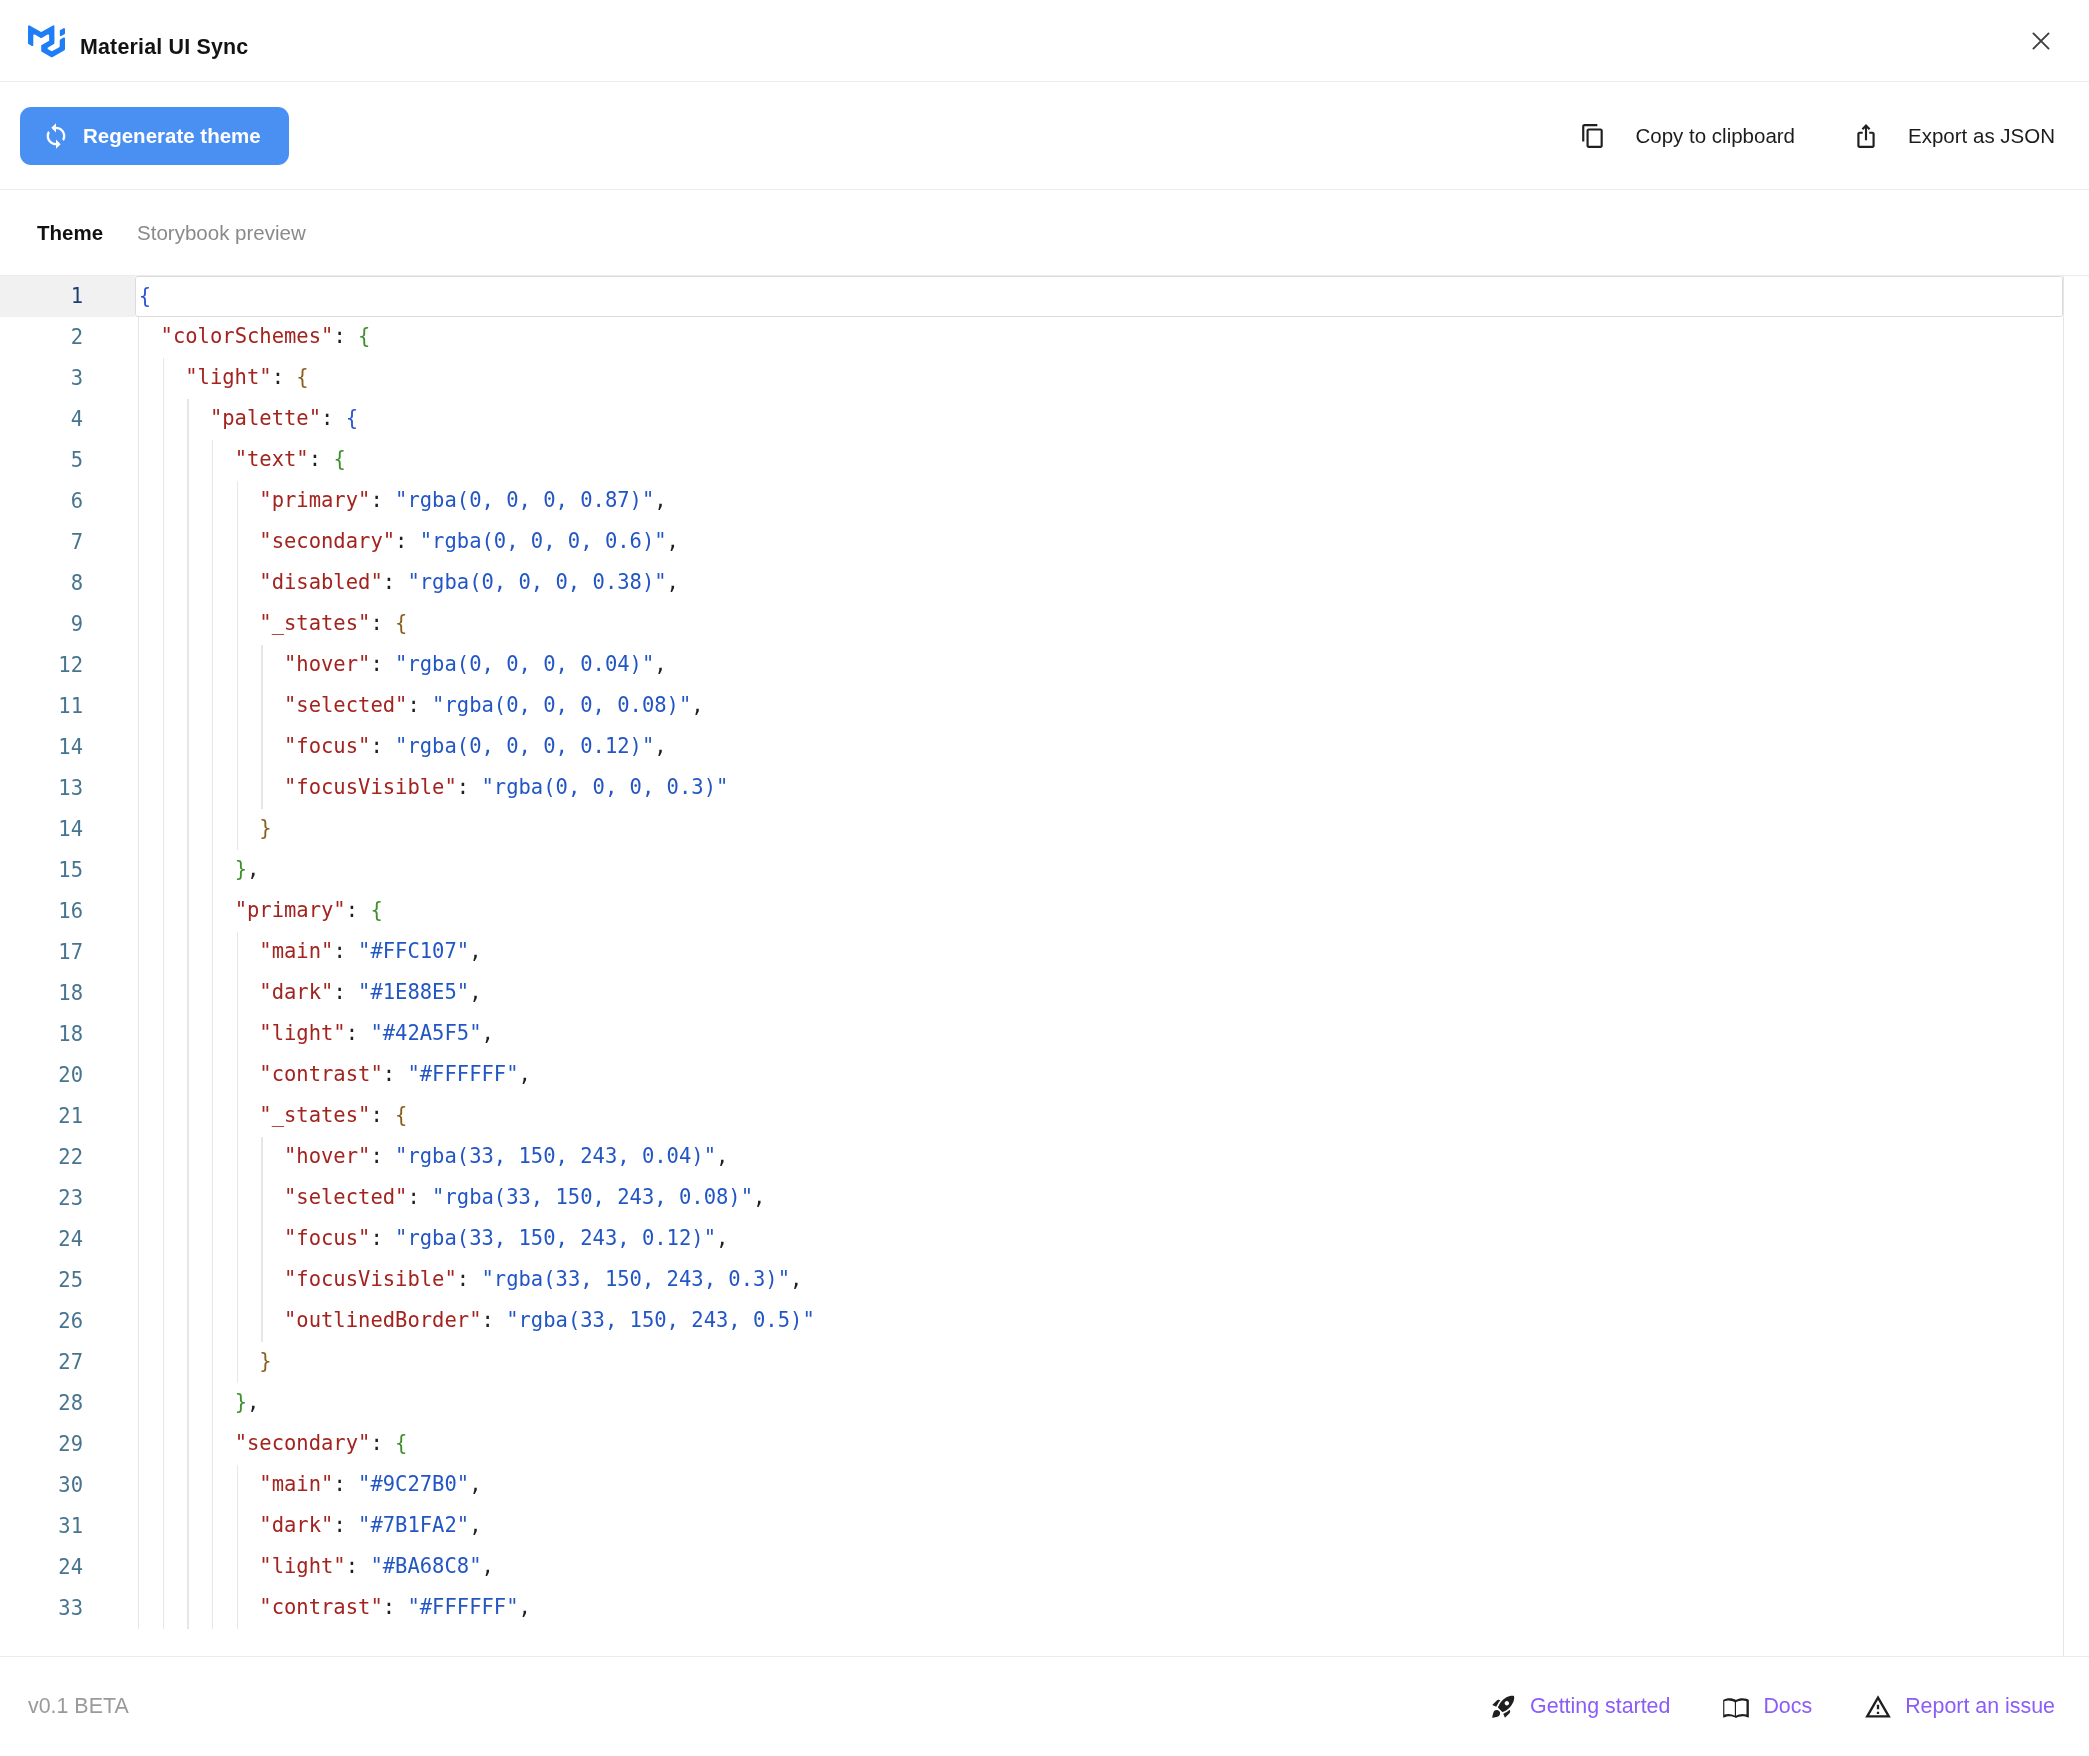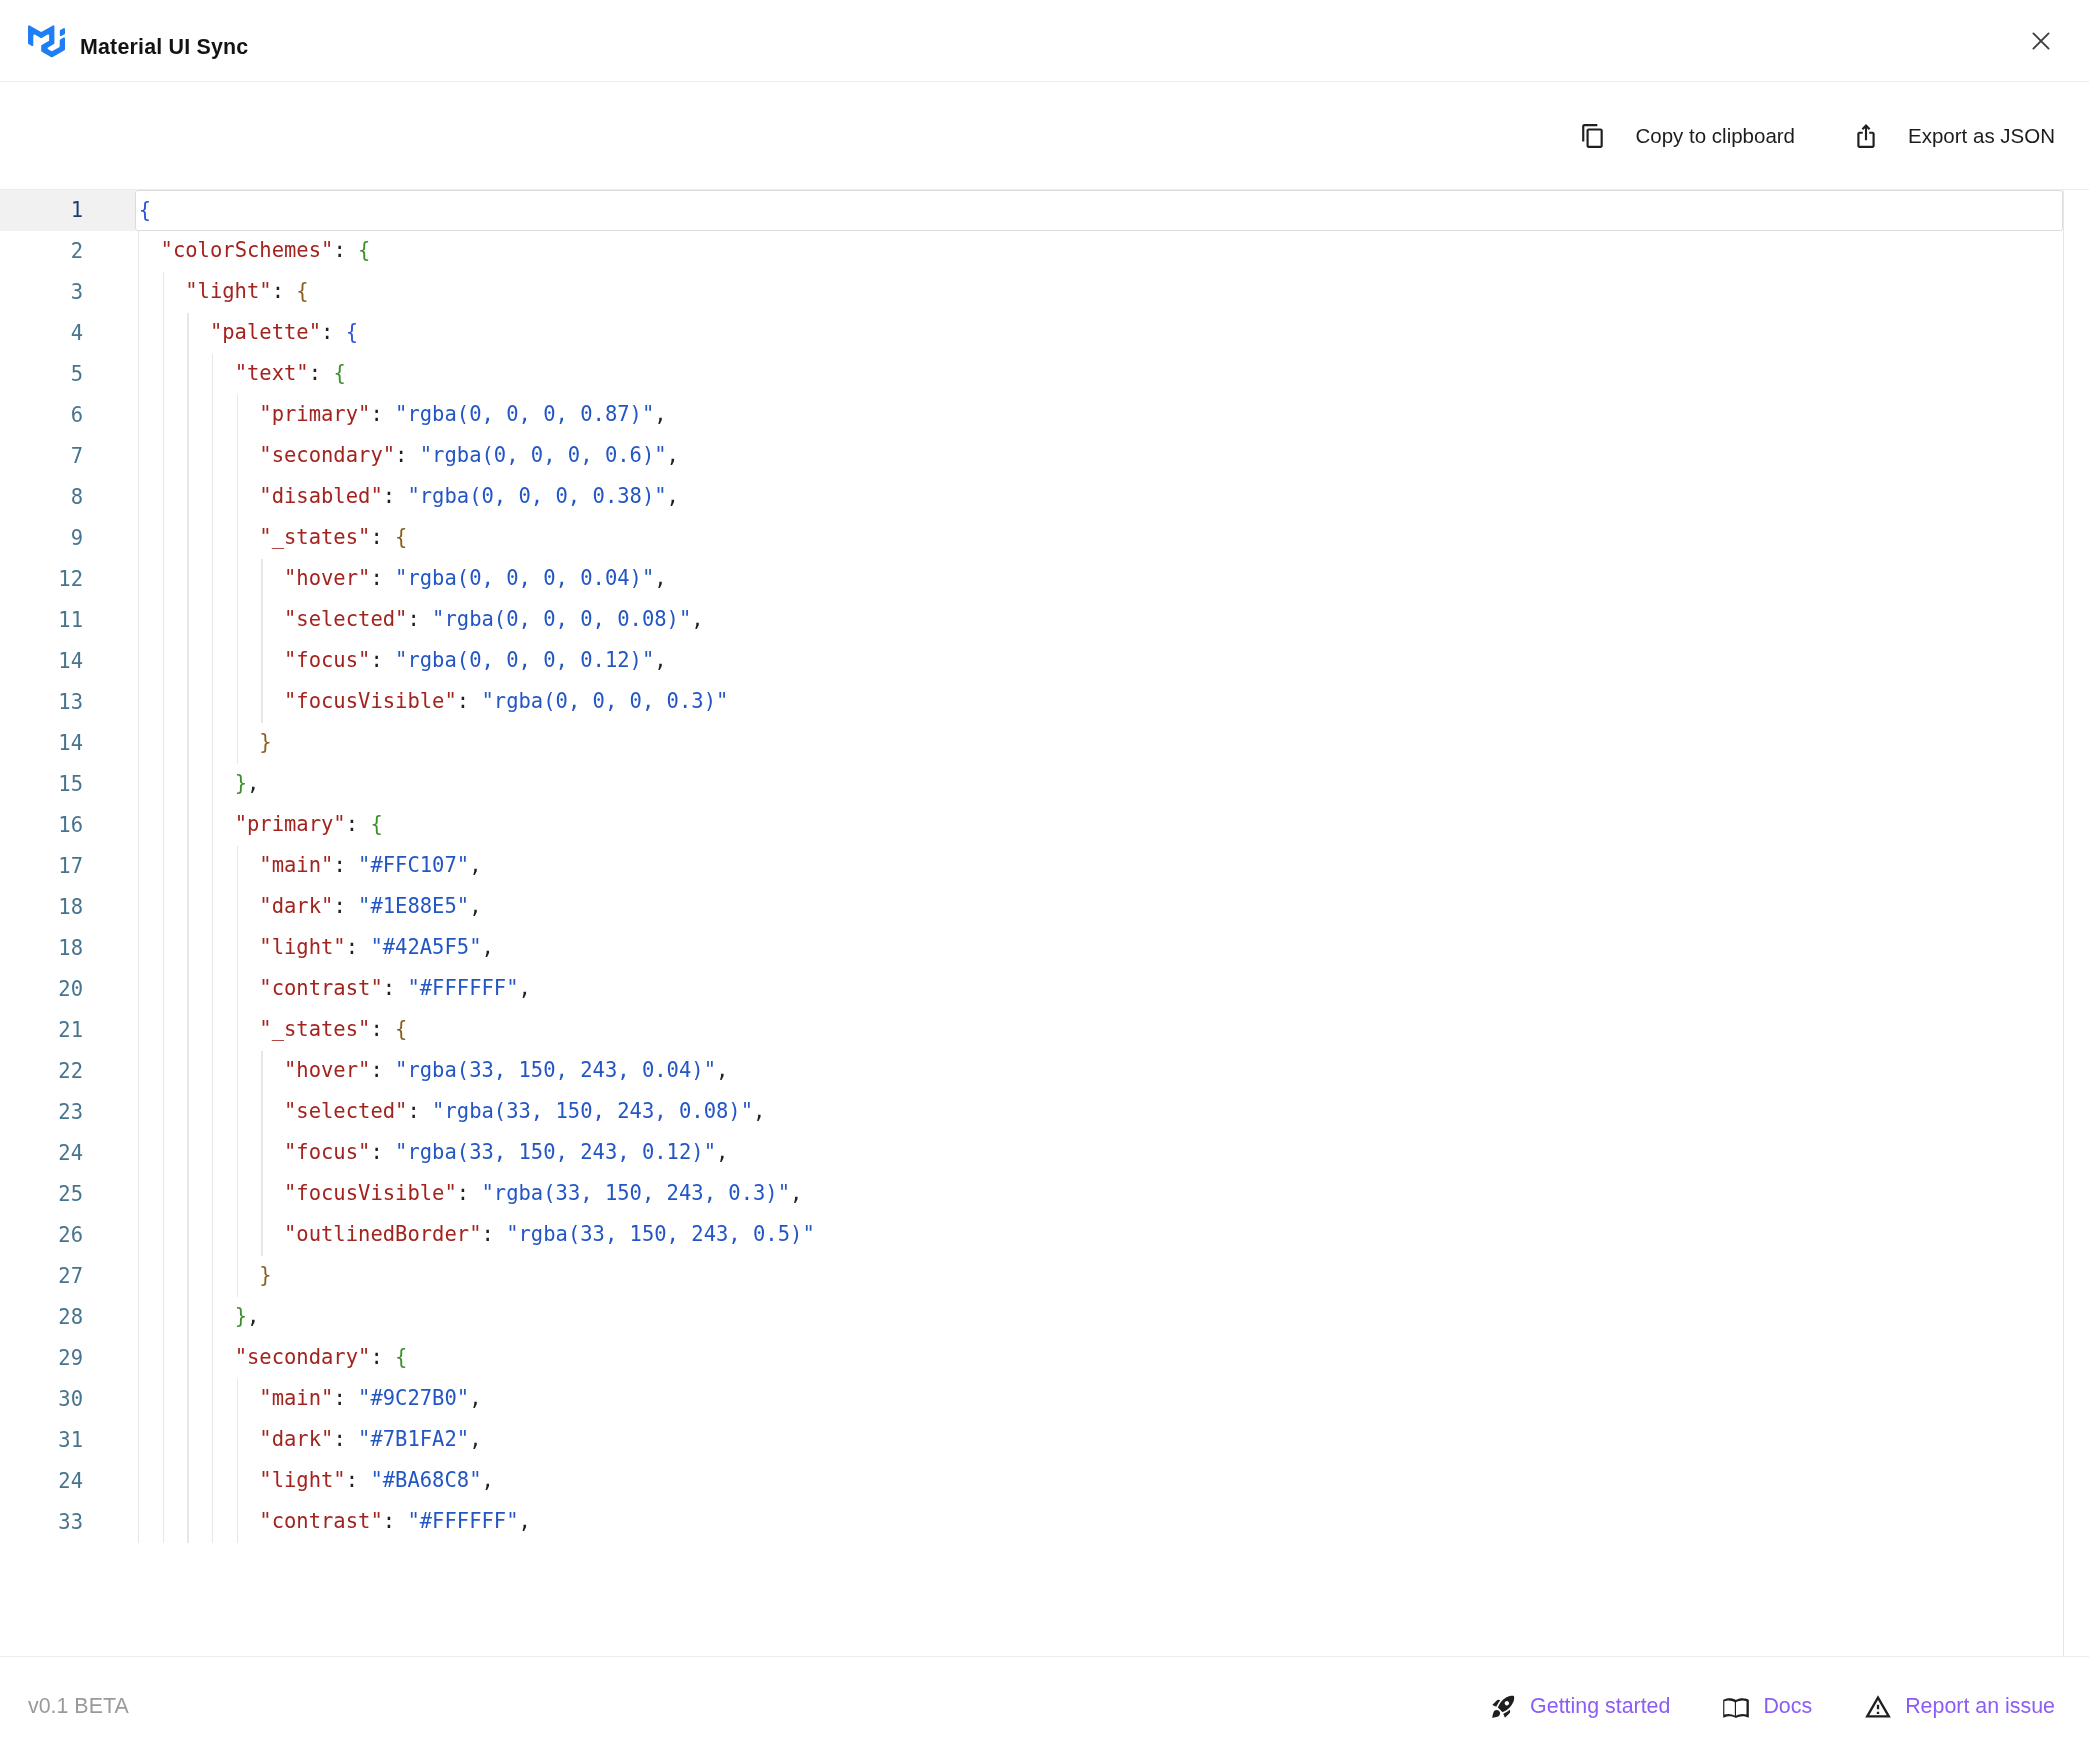--- a/index.html
+++ b/index.html
@@ -81,39 +81,51 @@
     <span class="close-btn">
       <span>
         <svg viewBox="0 0 24 24" width="28" height="28">
           <path d="M5.5 5.5l13 13M18.5 5.5l-13 13" stroke="#3d3d3d" stroke-width="1.6" stroke-linecap="round" fill="none"></path>
         </svg>
       </span>
     </span>
   </div>
 
   <div class="toolbar">
+    <button class="regen-btn">
+      <span>
+        <svg viewBox="0 0 24 24" width="28" height="28">
+          <path fill="#ffffff" d="M12 4V1L8 5l4 4V6c3.31 0 6 2.69 6 6 0 1.01-.25 1.97-.7 2.8l1.46 1.46C19.54 15.03 20 13.57 20 12c0-4.42-3.58-8-8-8zm0 14c-3.31 0-6-2.69-6-6 0-1.01.25-1.97.7-2.8L5.24 7.74C4.46 8.97 4 10.43 4 12c0 4.42 3.58 8 8 8v3l4-4-4-4v3z"></path>
+        </svg>
+      </span>
+      <span>Regenerate theme</span>
+    </button>
     <span class="toolbar-spacer"></span>
     <span class="tool-action">
       <span>
         <svg viewBox="0 0 24 24" width="26" height="26">
           <path fill="#1f1f1f" d="M16 1H4c-1.1 0-2 .9-2 2v14h2V3h12V1zm3 4H8c-1.1 0-2 .9-2 2v14c0 1.1.9 2 2 2h11c1.1 0 2-.9 2-2V7c0-1.1-.9-2-2-2zm0 16H8V7h11v14z"></path>
         </svg>
       </span>
       <span>Copy to clipboard</span>
     </span>
     <span class="tool-action">
       <span>
         <svg viewBox="0 0 24 24" width="26" height="26">
           <path fill="#1f1f1f" d="M16 5l-1.42 1.42-1.59-1.59V16h-1.98V4.83L9.42 6.42 8 5l4-4 4 4zm4 5v11c0 1.1-.9 2-2 2H6c-1.11 0-2-.9-2-2V10c0-1.11.89-2 2-2h3v2H6v11h12V10h-3V8h3c1.1 0 2 .89 2 2z"></path>
         </svg>
       </span>
       <span>Export as JSON</span>
     </span>
   </div>
 
+  <div class="tabs">
+    <span class="tab active">Theme</span>
+    <span class="tab">Storybook preview</span>
+  </div>
 
   <div class="editor">
     <div>
         <div class="line-row active">
           <div class="gutter-cell">1</div>
           <div class="code-cell"><span class="ind" style="width: 0px;"></span><span class="tok-c1">{</span></div>
         </div>
         <div class="line-row">
           <div class="gutter-cell">2</div>
           <div class="code-cell"><span class="ind" style="width: calc(2ch - 1.9px);"></span><span class="tok-k">"colorSchemes"</span><span class="tok-p">: </span><span class="tok-c2">{</span></div>

